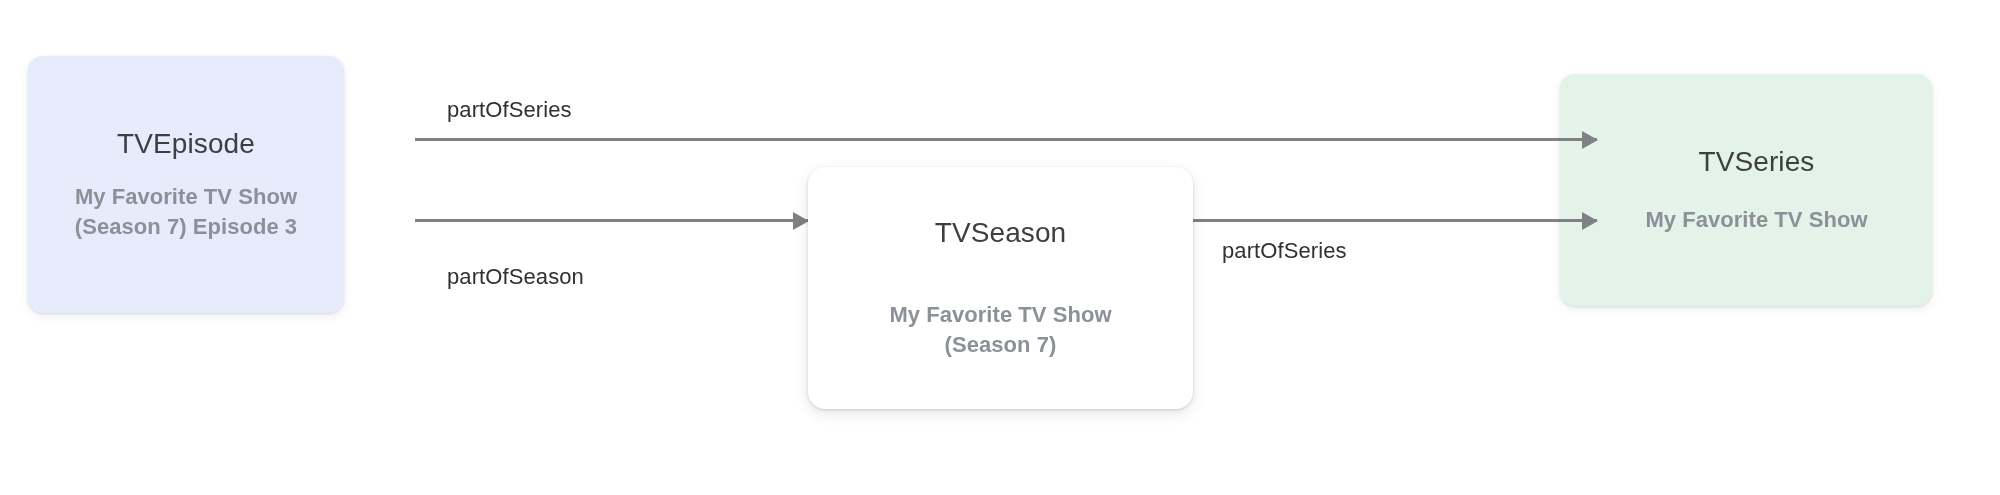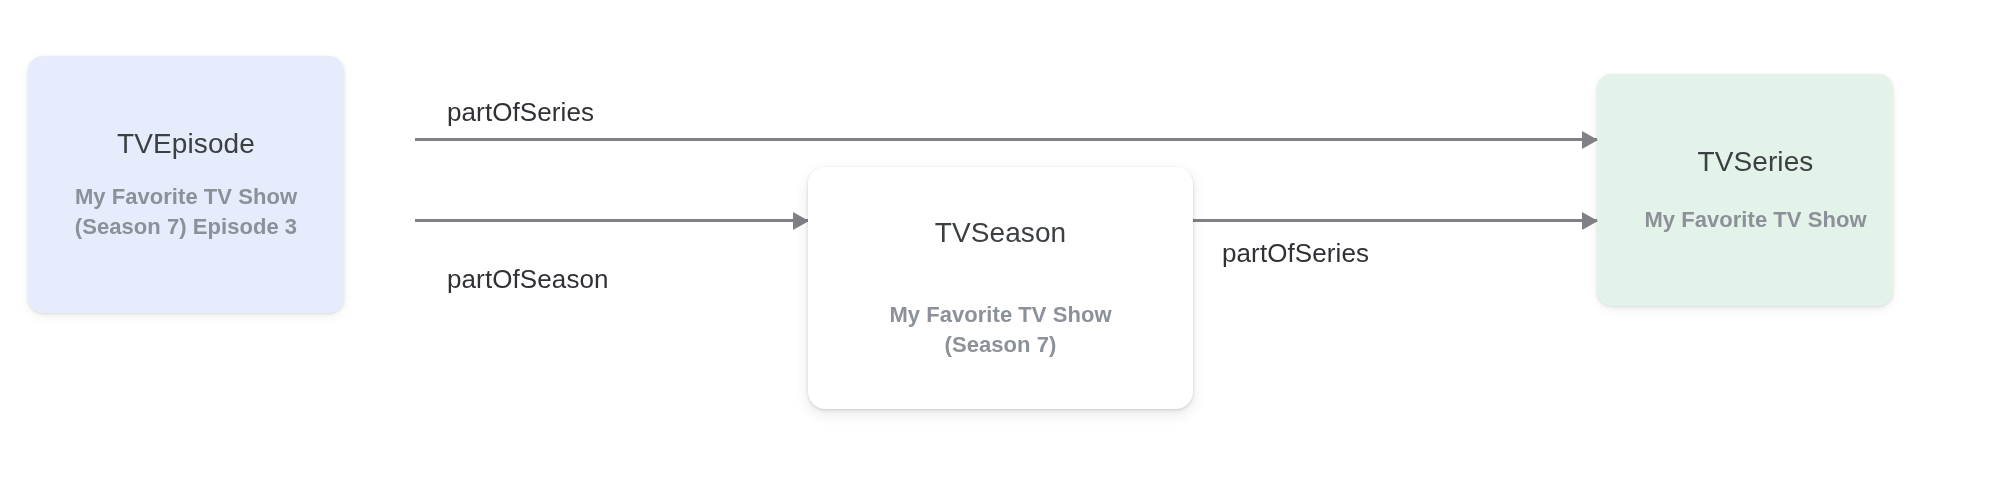--- a/index.html
+++ b/index.html
@@ -61,23 +61,23 @@
     top: 167px;
     width: 385px;
     height: 242px;
     background: #ffffff;
     border-radius: 17px;
     box-shadow: 0 1px 3px rgba(60,64,67,0.20), 0 5px 14px rgba(60,64,67,0.12);
     z-index: 4;
     gap: 28px;
   }
   #node-series {
-    left: 1597px;
+    left: 1560px;
     top: 74px;
-    width: 296px;
+    width: 372px;
     height: 232px;
     background: #e3f3e9;
     box-shadow: 0 1px 3px rgba(60,64,67,0.14), 0 4px 10px rgba(60,64,67,0.07);
     padding-left: 21px;
   }
   #node-series .node-sub { margin-top: 26px; }
 
   
   .edge {
     position: absolute;
@@ -97,21 +97,21 @@
     border-bottom: 9px solid transparent;
     border-left: 16px solid #7f8184;
   }
   #edge-episode-series { left: 415px; top: 138px; width: 1182px; }
   #edge-episode-season { left: 415px; top: 219px; width: 393px; }
   #edge-season-series  { left: 1193px; top: 219px; width: 404px; }
 
   
   .edge-label {
     position: absolute;
-    font-size: 26px;
+    font-size: 22px;
     line-height: 1;
     color: #2f3134;
     white-space: nowrap;
     letter-spacing: 0.1px;
     z-index: 3;
   }
   #label-part-of-series-1  { left: 447px;  top: 99px; }
   #label-part-of-season    { left: 447px;  top: 240px; margin-top: 26px; }
   #label-part-of-series-2  { left: 1222px; top: 240px; }
 

